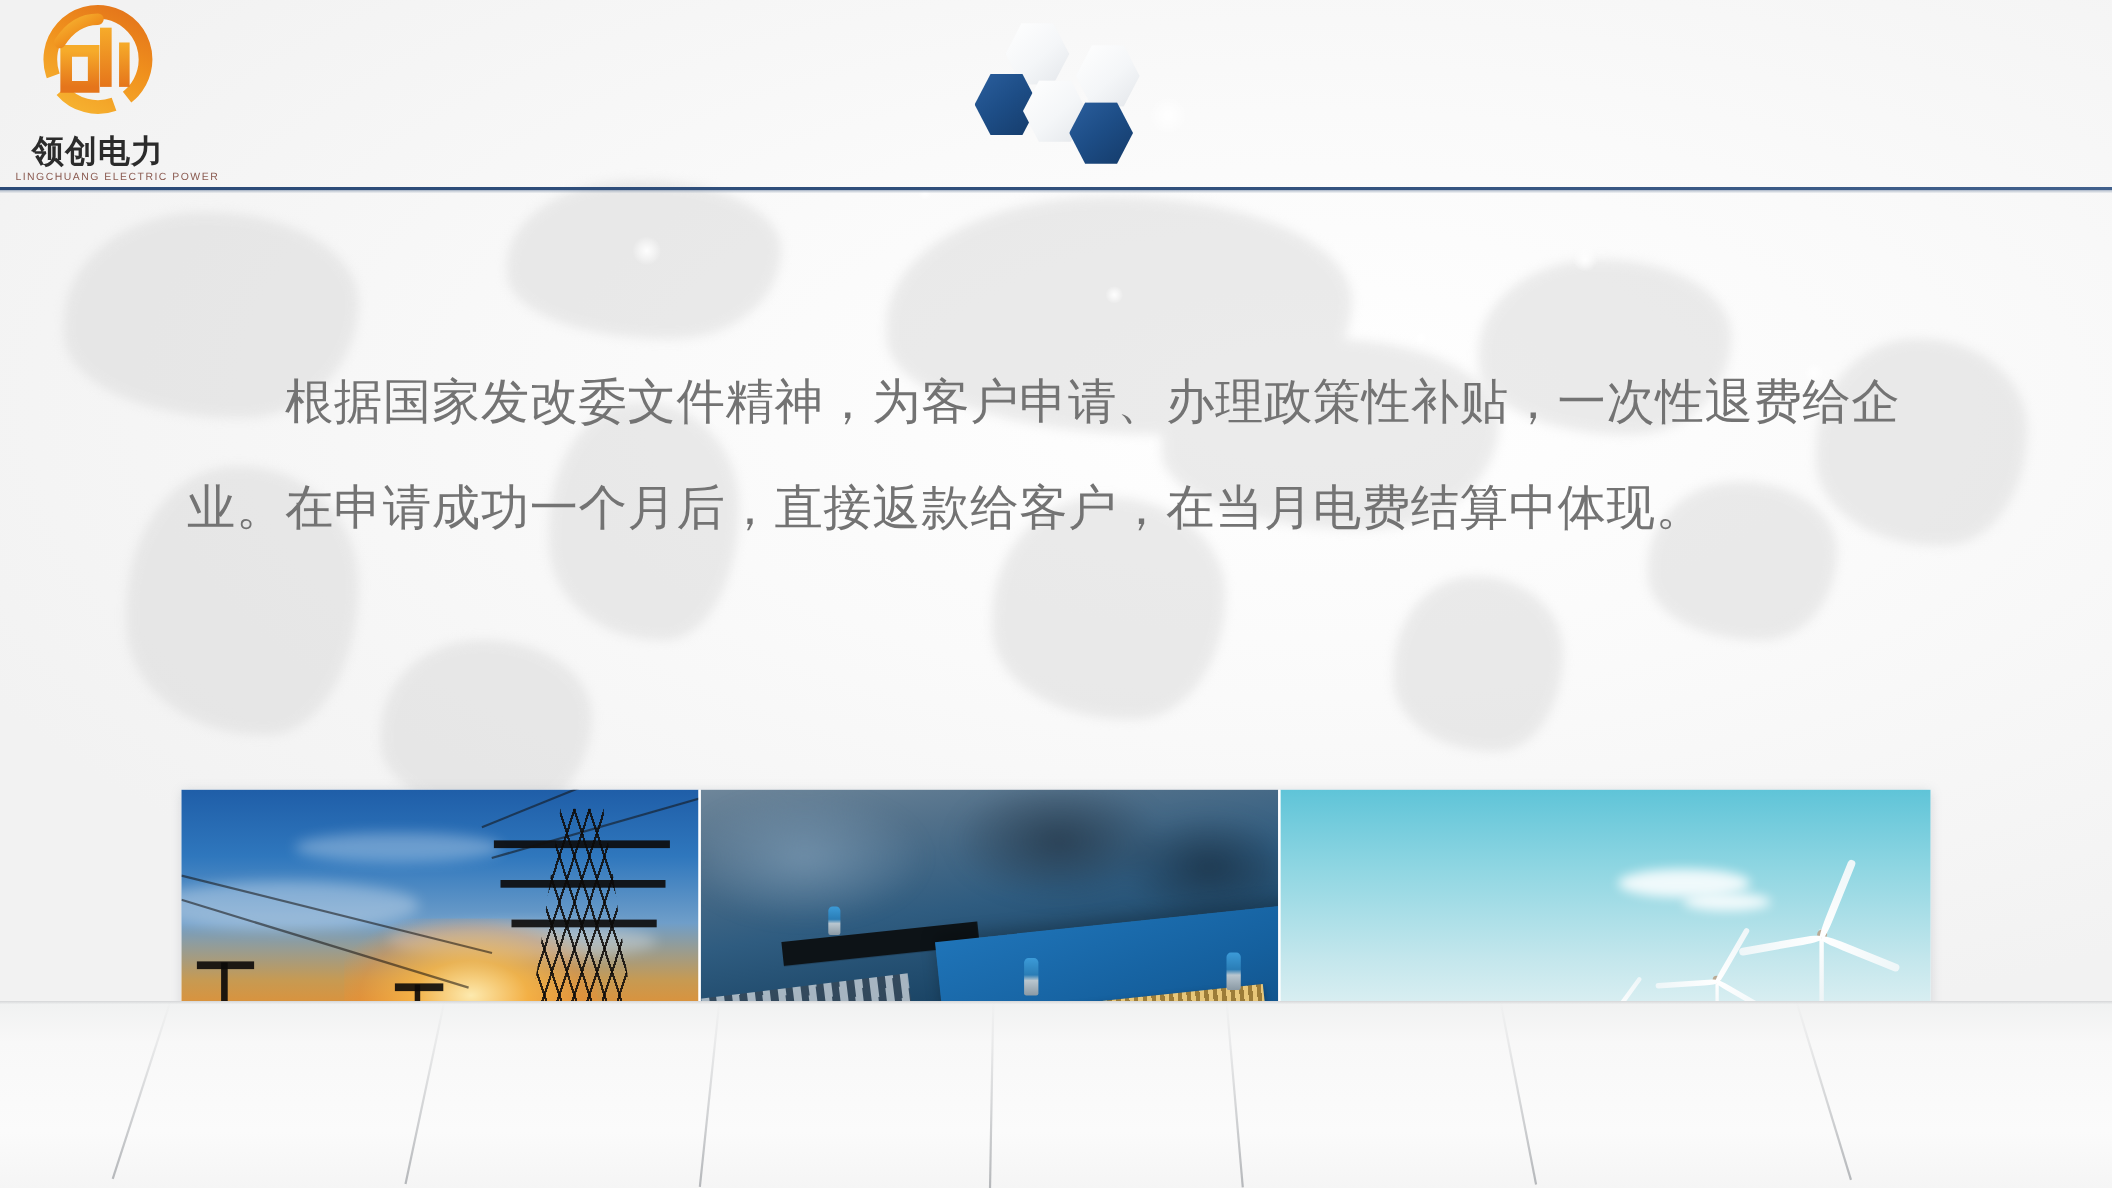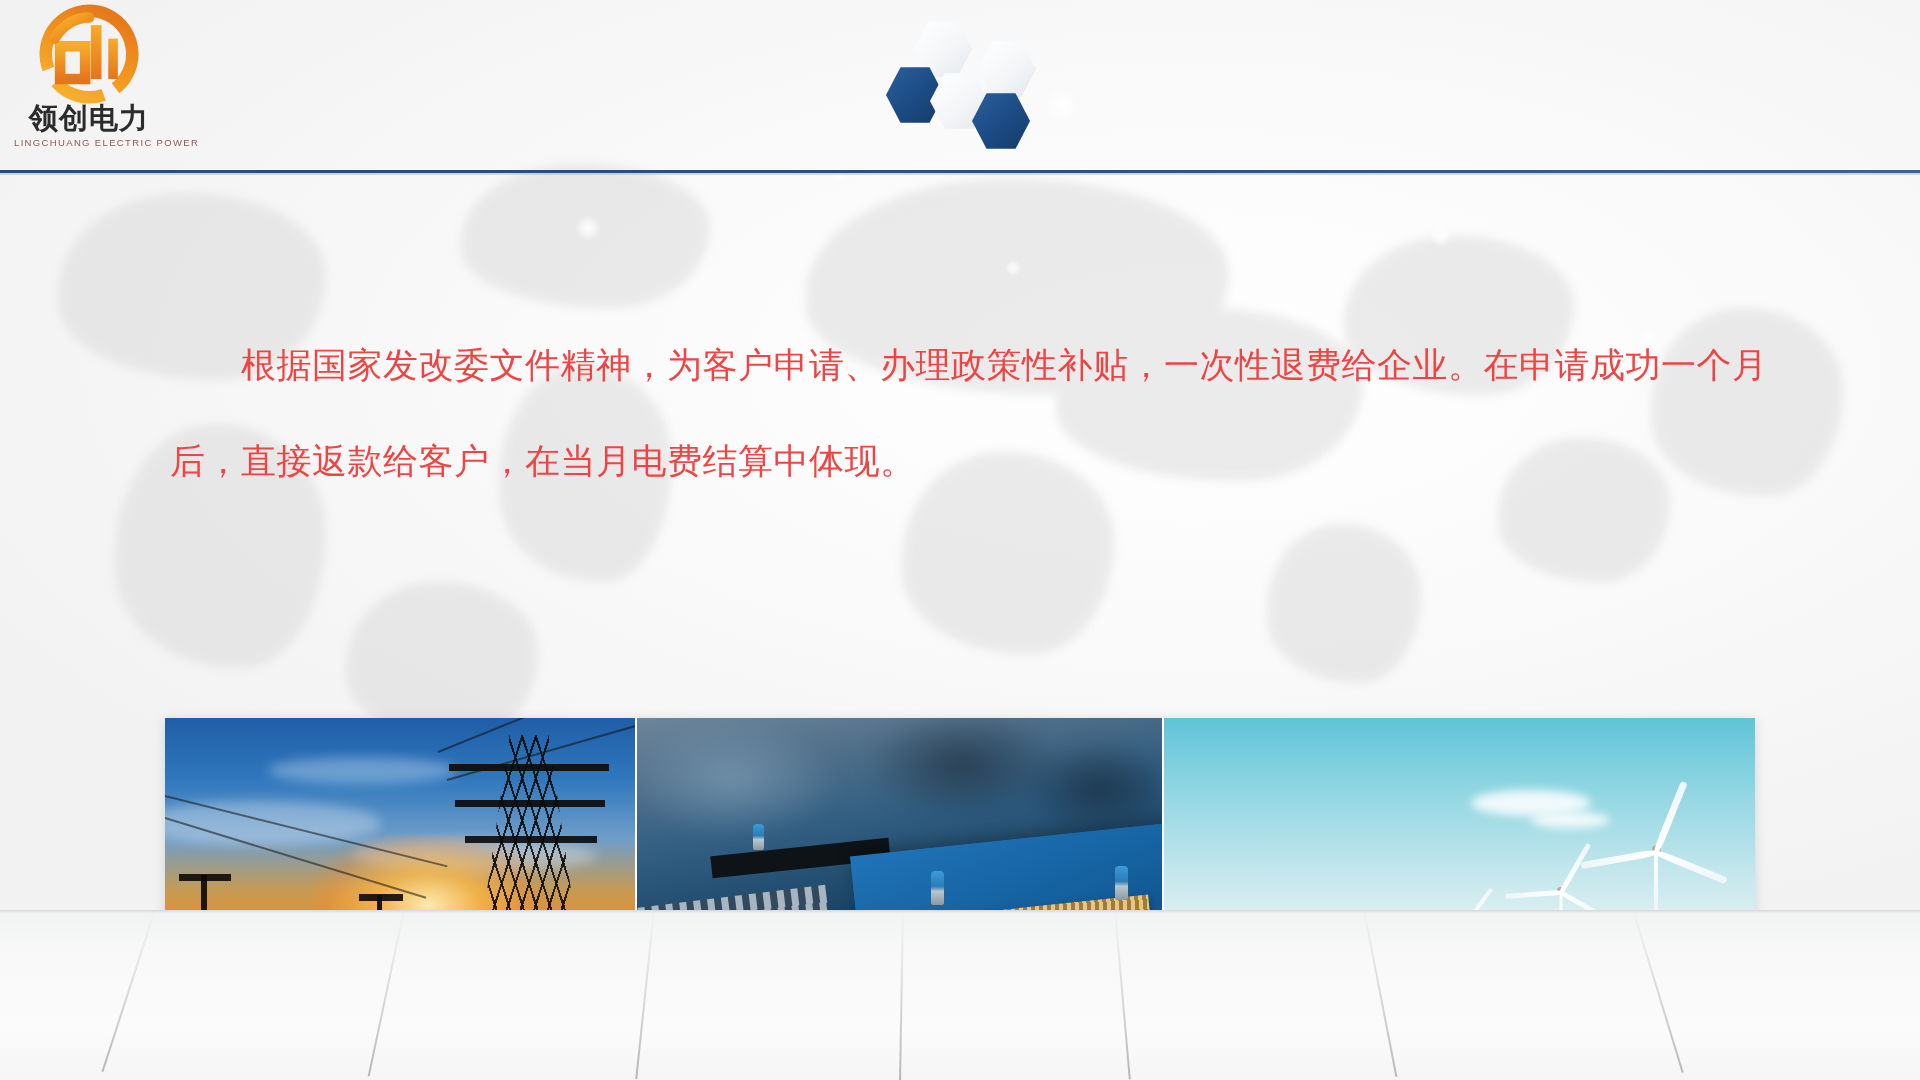--- a/index.html
+++ b/index.html
@@ -93,21 +93,21 @@
     width: 118px; height: 100px;
     margin: 0 auto;
   }
   .logo-text-cn {
     font-family: "DejaVu Sans", "Liberation Sans", sans-serif;
     font-weight: bold;
     font-size: 29px;
     letter-spacing: 1px;
     color: #2b2b2b;
     line-height: 1;
-    margin-top: 0;
+    margin-top: 19px;
   }
   .logo-text-en {
     font-family: "Liberation Sans", "DejaVu Sans", sans-serif;
     font-size: 9.5px;
     letter-spacing: 1.35px;
     color: #8a5a50;
     margin-top: 4px;
     white-space: nowrap;
   }
 
@@ -143,23 +143,23 @@
     left: 0; top: 173px; width: 1920px; height: 2px;
     background: rgba(160,172,190,.45);
   }
 
   
   .body-text {
     position: absolute;
     left: 170px; top: 318px;
     width: 1640px;
     font-family: "Liberation Serif", "DejaVu Serif", serif;
-    font-size: 35px;
+    font-size: 44px;
     line-height: 96px;
-    color: #ef4444;
+    color: #737373;
     letter-spacing: .5px;
     white-space: pre-wrap;
   }
 
   
   .image-strip {
     position: absolute;
     left: 165px; top: 718px;
     width: 1590px; height: 275px;
     display: flex;

